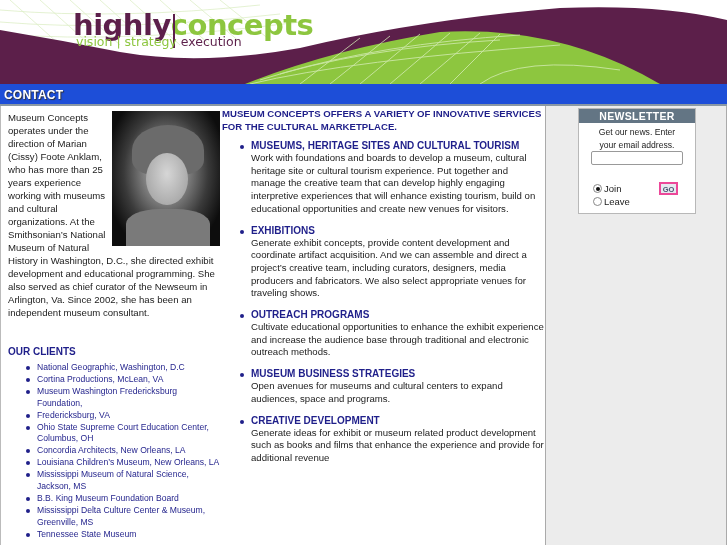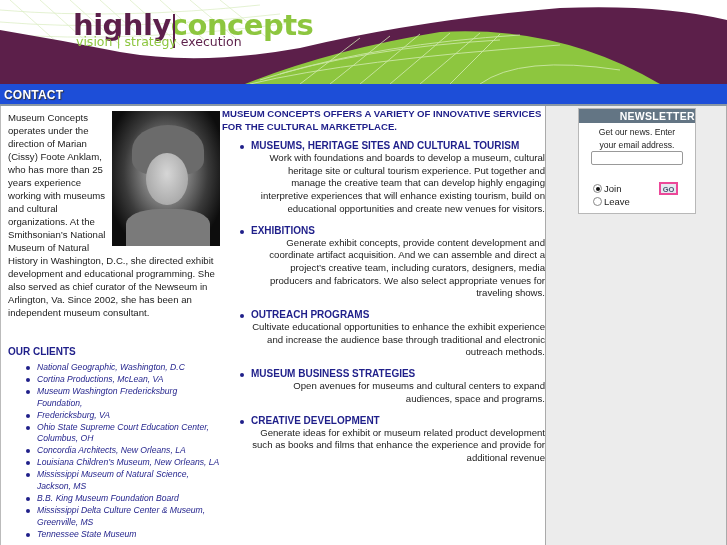--- a/index.html
+++ b/index.html
@@ -24,37 +24,37 @@
 
   
   .left { position: absolute; left: 0; top: 106px; width: 218px; height: 439px; border-left: 1px solid #bbb; }
   .bio { position: absolute; left: 7px; top: 5px; width: 212px; font-size: 9.6px; line-height: 13px; color: #222; }
   .photo { float: right; width: 108px; height: 135px; margin: 0 0 2px 6px; background: radial-gradient(ellipse at 50% 45%, #b8b8b8 0%, #8a8a8a 25%, #3a3a3a 55%, #0d0d0d 80%); position: relative; }
   .photo .face { position: absolute; left: 34px; top: 42px; width: 42px; height: 52px; border-radius: 50%; background: radial-gradient(ellipse at 50% 40%, #d6d6d6, #9a9a9a); }
   .photo .hair { position: absolute; left: 20px; top: 14px; width: 72px; height: 50px; border-radius: 50% 50% 30% 30%; background: #6b6b6b; }
   .photo .collar { position: absolute; left: 14px; top: 98px; width: 84px; height: 37px; background: #7a7a7a; border-radius: 40% 40% 0 0; }
 
   .clients-title { position: absolute; left: 7px; top: 240px; font-size: 10px; font-weight: bold; color: #1f1f8a; }
-  .clients { position: absolute; left: 25px; top: 256px; width: 195px; list-style: none; font-style: italic; }
+  .clients { position: absolute; left: 25px; top: 256px; width: 195px; list-style: none; }
   .clients li { position: relative; padding-left: 11px; font-size: 8.6px; line-height: 11.9px; color: #1f1f8a; }
   .clients li::before { content: ""; position: absolute; left: 0; top: 4px; width: 4px; height: 4px; border-radius: 50%; background: #1f1f8a; }
 
   
   .middle { position: absolute; left: 218px; top: 106px; width: 327px; height: 439px; }
   .intro { position: absolute; left: 4px; top: 1px; width: 322px; font-size: 9.6px; line-height: 13px; font-weight: bold; color: #1f1f8a; }
   .services { position: absolute; left: 22px; top: 34px; width: 305px; list-style: none; }
   .services li { position: relative; padding-left: 11px; margin-bottom: 9px; }
   .services li::before { content: ""; position: absolute; left: 0; top: 5px; width: 4px; height: 4px; border-radius: 50%; background: #1f1f8a; }
   .svc-title { display: block; font-size: 10px; line-height: 12px; font-weight: bold; color: #1f1f8a; }
-  .svc-desc { display: block; font-size: 9.6px; line-height: 12.7px; color: #222; text-align: right; }
+  .svc-desc { display: block; font-size: 9.6px; line-height: 12.7px; color: #222; }
 
   
   .right { position: absolute; left: 545px; top: 106px; width: 182px; height: 439px; background: #ececec; border-left: 1px solid #aaa; border-right: 1px solid #aaa; }
   .nl-box { position: absolute; left: 32px; top: 2px; width: 118px; height: 106px; background: #ffffff; border: 1px solid #b8b8b8; }
-  .nl-head { height: 14px; background: #637584; color: #fff; font-weight: bold; font-size: 10.5px; text-align: right; line-height: 14px; letter-spacing: 0.3px; }
+  .nl-head { height: 14px; background: #637584; color: #fff; font-weight: bold; font-size: 10.5px; text-align: center; line-height: 14px; letter-spacing: 0.3px; }
   .nl-text { text-align: center; font-size: 8.6px; line-height: 12.5px; margin-top: 3px; color: #222; }
   .nl-input { position: absolute; left: 12px; top: 42px; width: 92px; height: 14px; border: 1px solid #999; border-radius: 2px; background: #fff; }
   .nl-radio { position: absolute; left: 14px; font-size: 9.5px; color: #222; display: flex; align-items: center; }
   .nl-radio .dot { width: 9px; height: 9px; border: 1px solid #888; border-radius: 50%; background: #fff; margin-right: 2px; position: relative; }
   .nl-radio .dot.on::after { content: ""; position: absolute; left: 1.5px; top: 1.5px; width: 4px; height: 4px; border-radius: 50%; background: #111; }
   .go-btn { position: absolute; left: 80px; top: 73px; width: 19px; height: 13px; border: 2px solid #ec4899; background: #e6e9f0; font-size: 7.5px; font-weight: bold; color: #4b5873; text-align: center; line-height: 11px; }
 </style>
 </head>
 <body>
 

